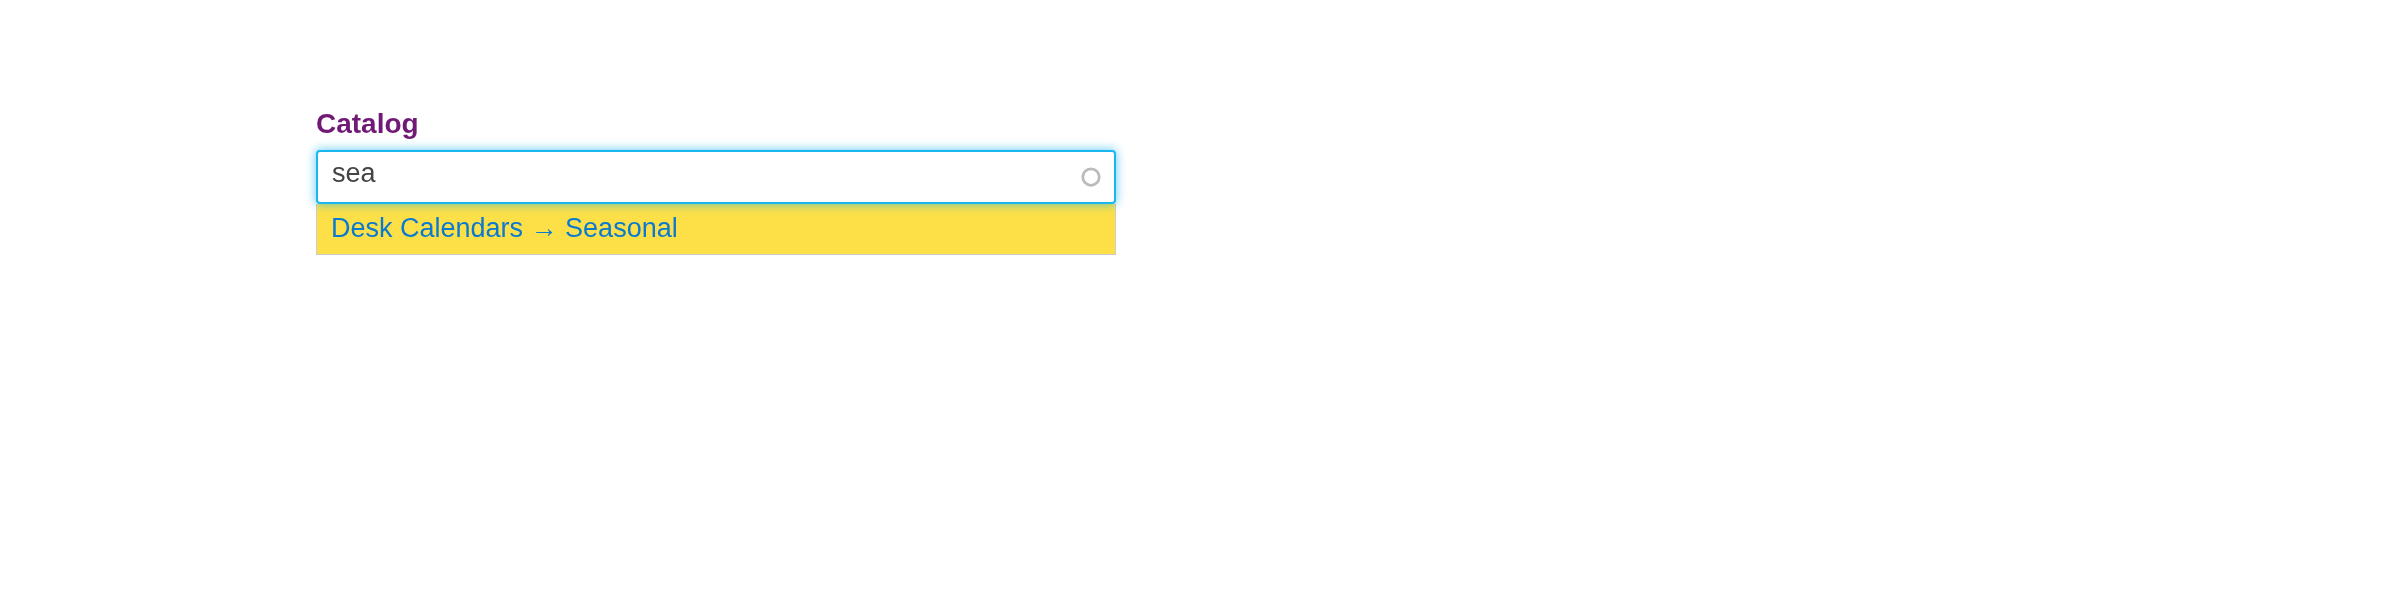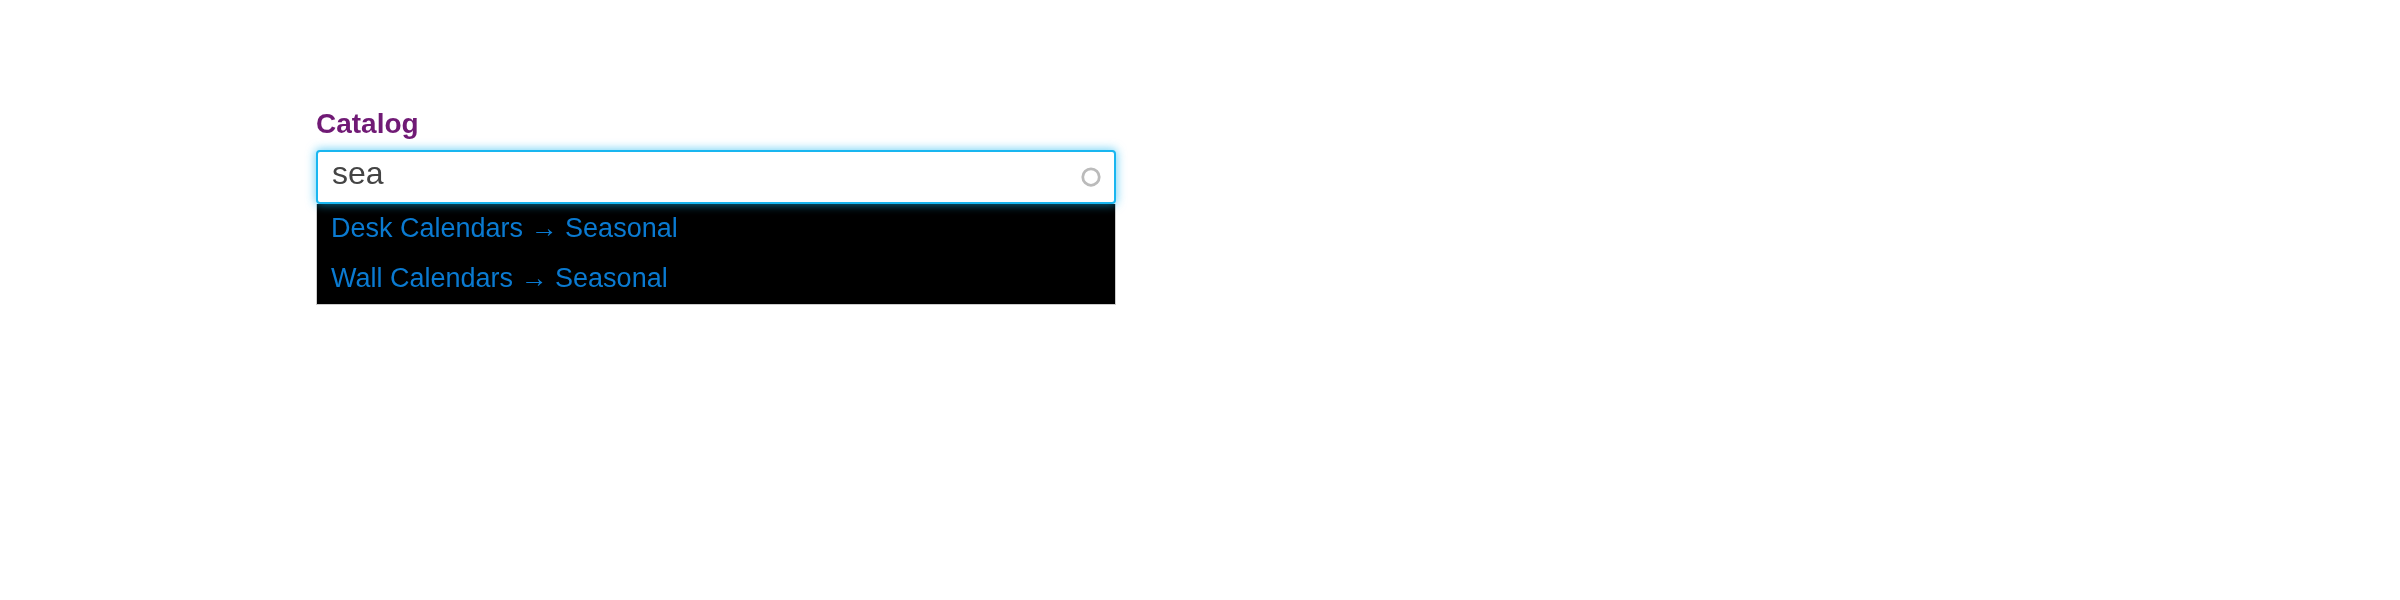--- a/index.html
+++ b/index.html
@@ -27,21 +27,21 @@
       margin-bottom: 10px;
     }
     .input-wrapper {
       position: relative;
       width: 100%;
     }
     .search-input {
       width: 100%;
       height: 54px;
       padding: 8px 48px 16px 14px;
-      font-size: 32px;
+      font-size: 27px;
       color: #444;
       border: 2px solid #19b6f0;
       border-radius: 4px;
       outline: none;
       box-shadow: 0 0 10px 1px rgba(25, 182, 240, 0.6);
       font-family: inherit;
     }
     .spinner-icon {
       position: absolute;
       right: 14px;
@@ -51,21 +51,21 @@
       height: 22px;
       pointer-events: none;
     }
     .spinner-icon svg {
       width: 100%;
       height: 100%;
     }
     .dropdown {
       border: 1px solid #ccc;
       border-top: none;
-      background: #000000;
+      background: #fde047;
     }
     .dropdown-item {
       padding: 6px 14px;
       font-size: 27px;
       color: #0a7ad1;
       cursor: pointer;
       line-height: 1.4;
     }
   </style>
 </head>
@@ -76,15 +76,14 @@
   <div class="input-wrapper">
     <input type="text" class="search-input" value="sea" style="">
     <span class="spinner-icon">
       <svg viewBox="0 0 24 24" fill="none">
         <circle cx="12" cy="12" r="9" stroke="#bbb" stroke-width="3"></circle>
       </svg>
     </span>
   </div>
   <div class="dropdown">
     <div class="dropdown-item">Desk Calendars → Seasonal</div>
-    <div class="dropdown-item">Wall Calendars → Seasonal</div>
   </div>
 </div>
 
 </body></html>

